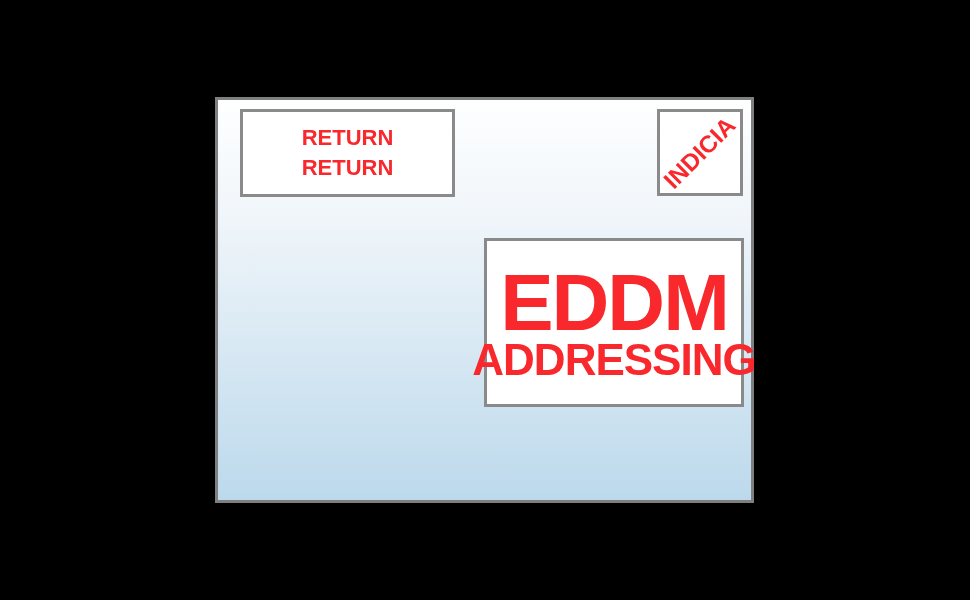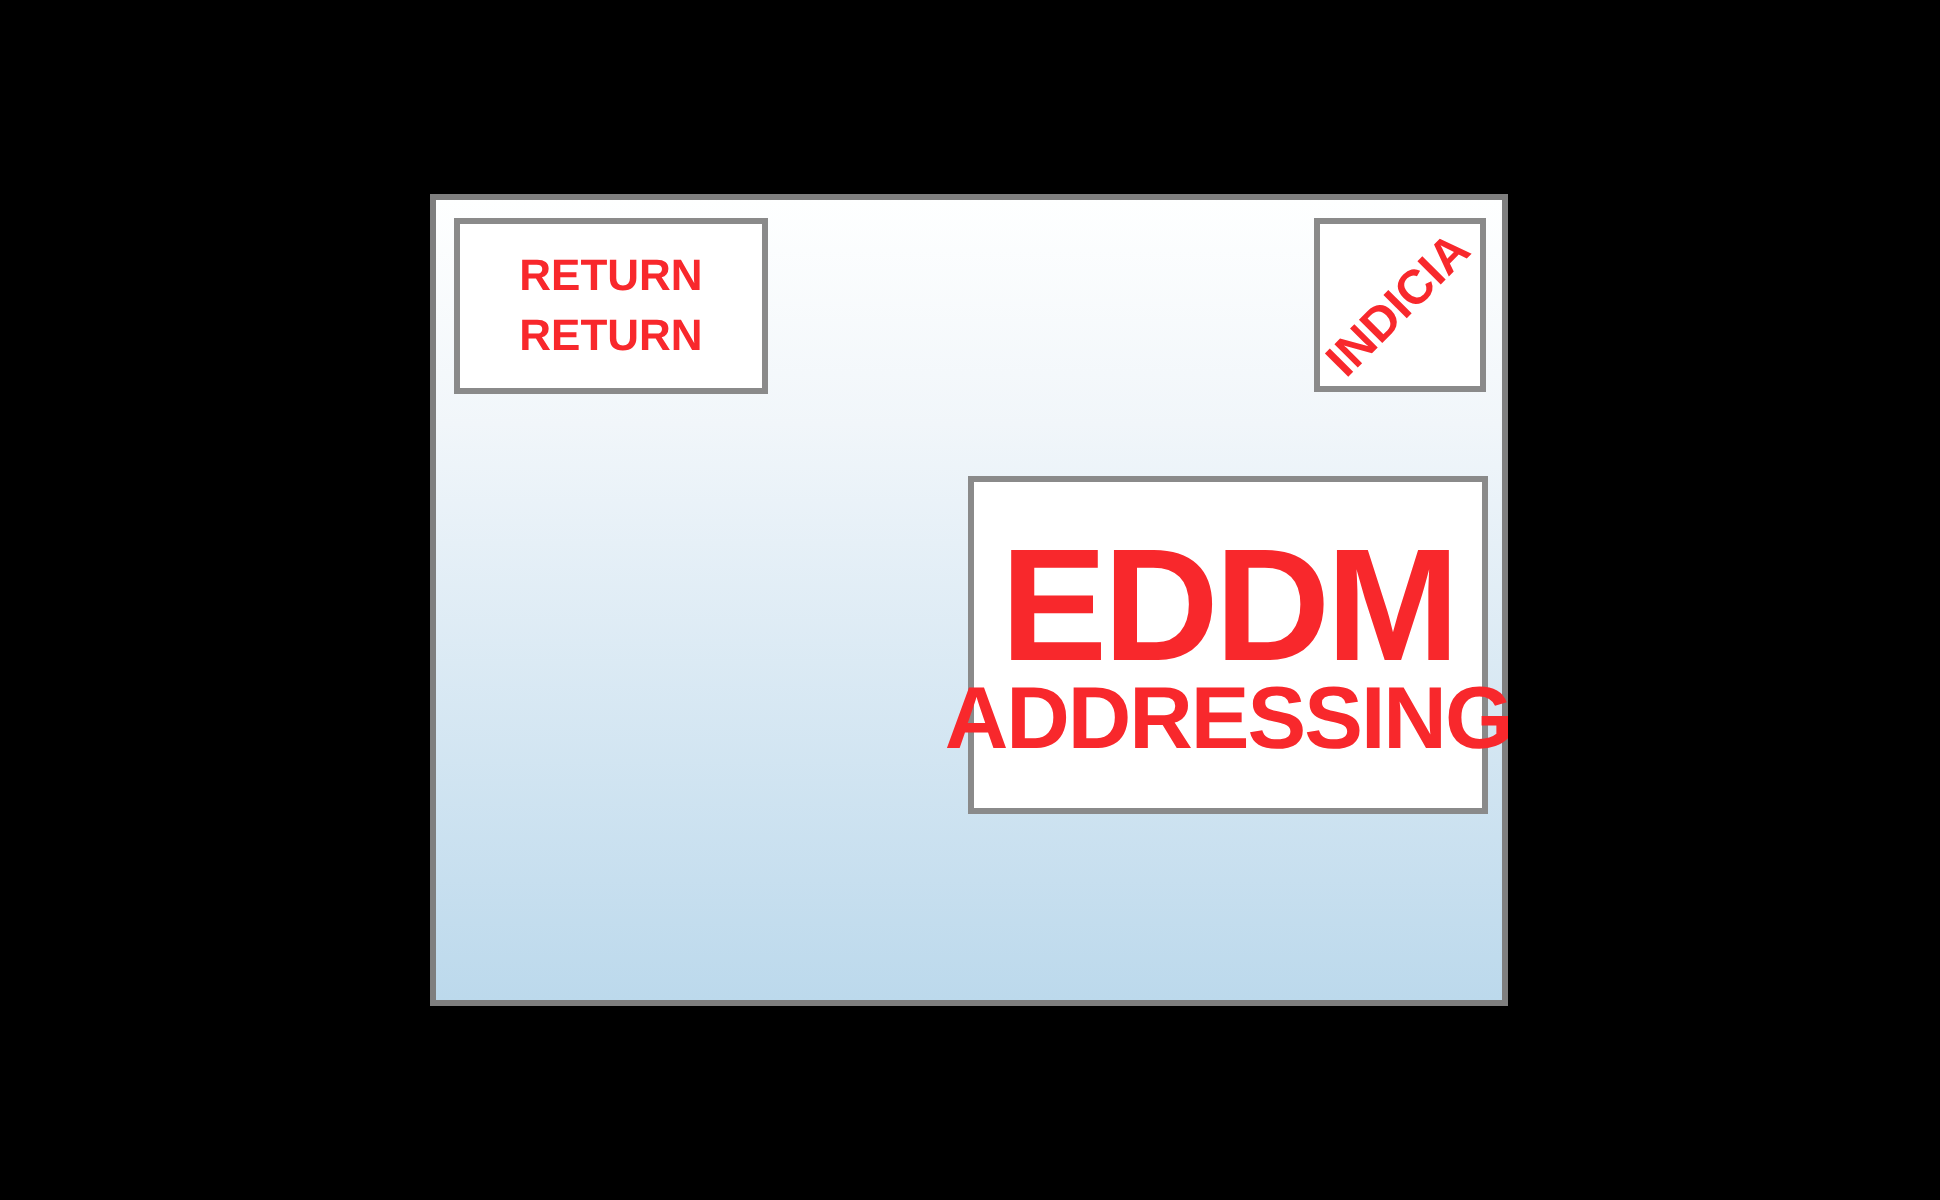--- a/index.html
+++ b/index.html
@@ -20,22 +20,22 @@
   .panel {
     position: absolute;
     background: #ffffff;
     border: 3px solid #8a8a8a;
     display: flex;
     align-items: center;
     justify-content: center;
     box-sizing: border-box;
   }
   .return-box {
-    left: 9px; top: 9px;
-    width: 157px; height: 88px;
+    left: 22px; top: 9px;
+    width: 215px; height: 88px;
     flex-direction: column;
   }
   .return-box .line {
     color: #f8282c;
     font-weight: bold;
     font-size: 22px;
     line-height: 30px;
     text-align: center;
     white-space: nowrap;
   }

